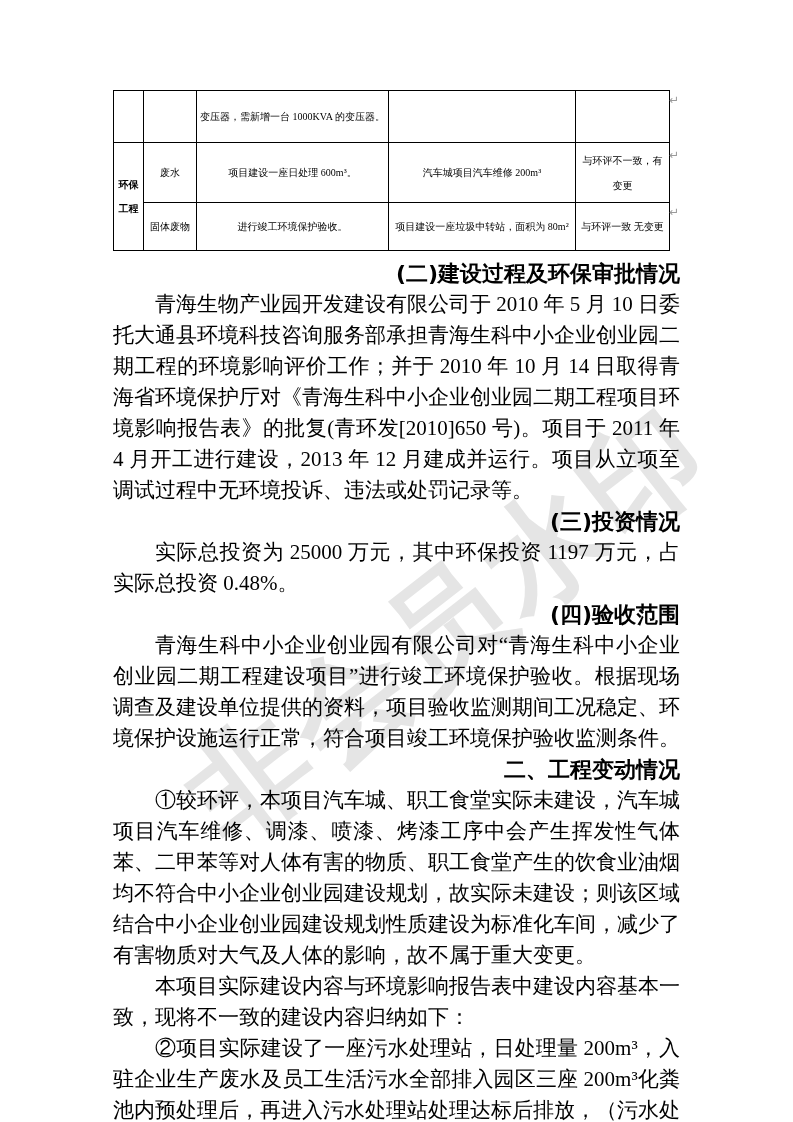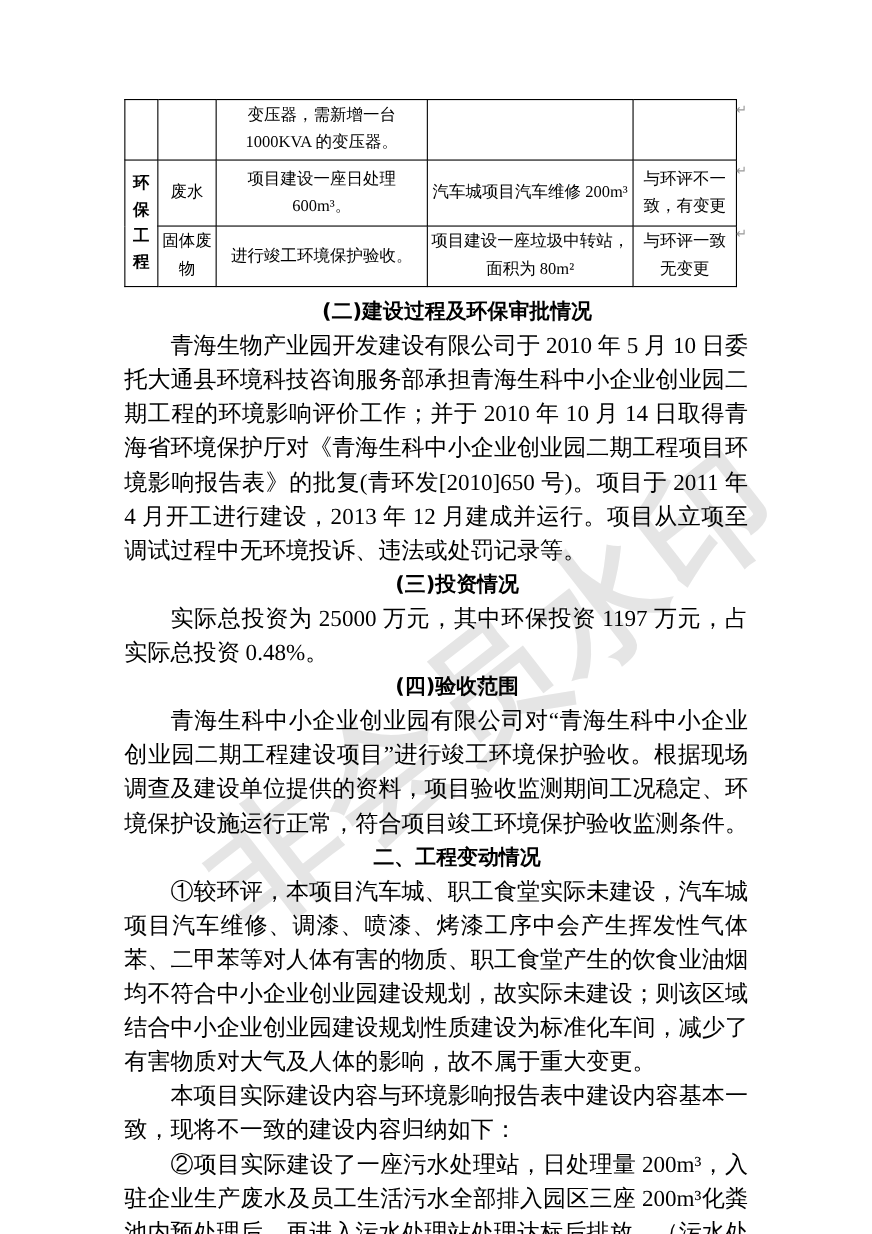--- a/index.html
+++ b/index.html
@@ -35,21 +35,21 @@
     position:absolute;
     left:113px;top:90px;
     width:567px;
     z-index:1;
   }
   
   table.envtable{
     border-collapse:collapse;
     table-layout:fixed;
     width:556px;
-    font-size:15px;
+    font-size:10px;
     line-height:25px;
   }
   table.envtable td{
     border:1.5px solid #000;
     padding:2px 3px;
     text-align:center;
     vertical-align:middle;
     overflow:hidden;
   }
   table.envtable tr.r1 td{height:47px;}
@@ -73,26 +73,26 @@
     font-size:12px;
     font-family:"DejaVu Sans", sans-serif;
     z-index:1;
   }
   .pmark1{top:3px;}
   .pmark2{top:58px;}
   .pmark3{top:115px;}
   
   .doc-heading{
     margin:0;
-    font-size:19px;
+    font-size:22px;
     line-height:31px;
     font-weight:bold;
     font-family:"DejaVu Sans", sans-serif;
     text-indent:2em;
-    text-align:center;
+    text-align:right;
   }
   .doc-heading.first{margin-top:7px;}
   .doc-para{
     margin:0;
     font-size:21px;
     line-height:31px;
     text-indent:2em;
     text-align:justify;
     text-align-last:left;
     word-break:break-all;

